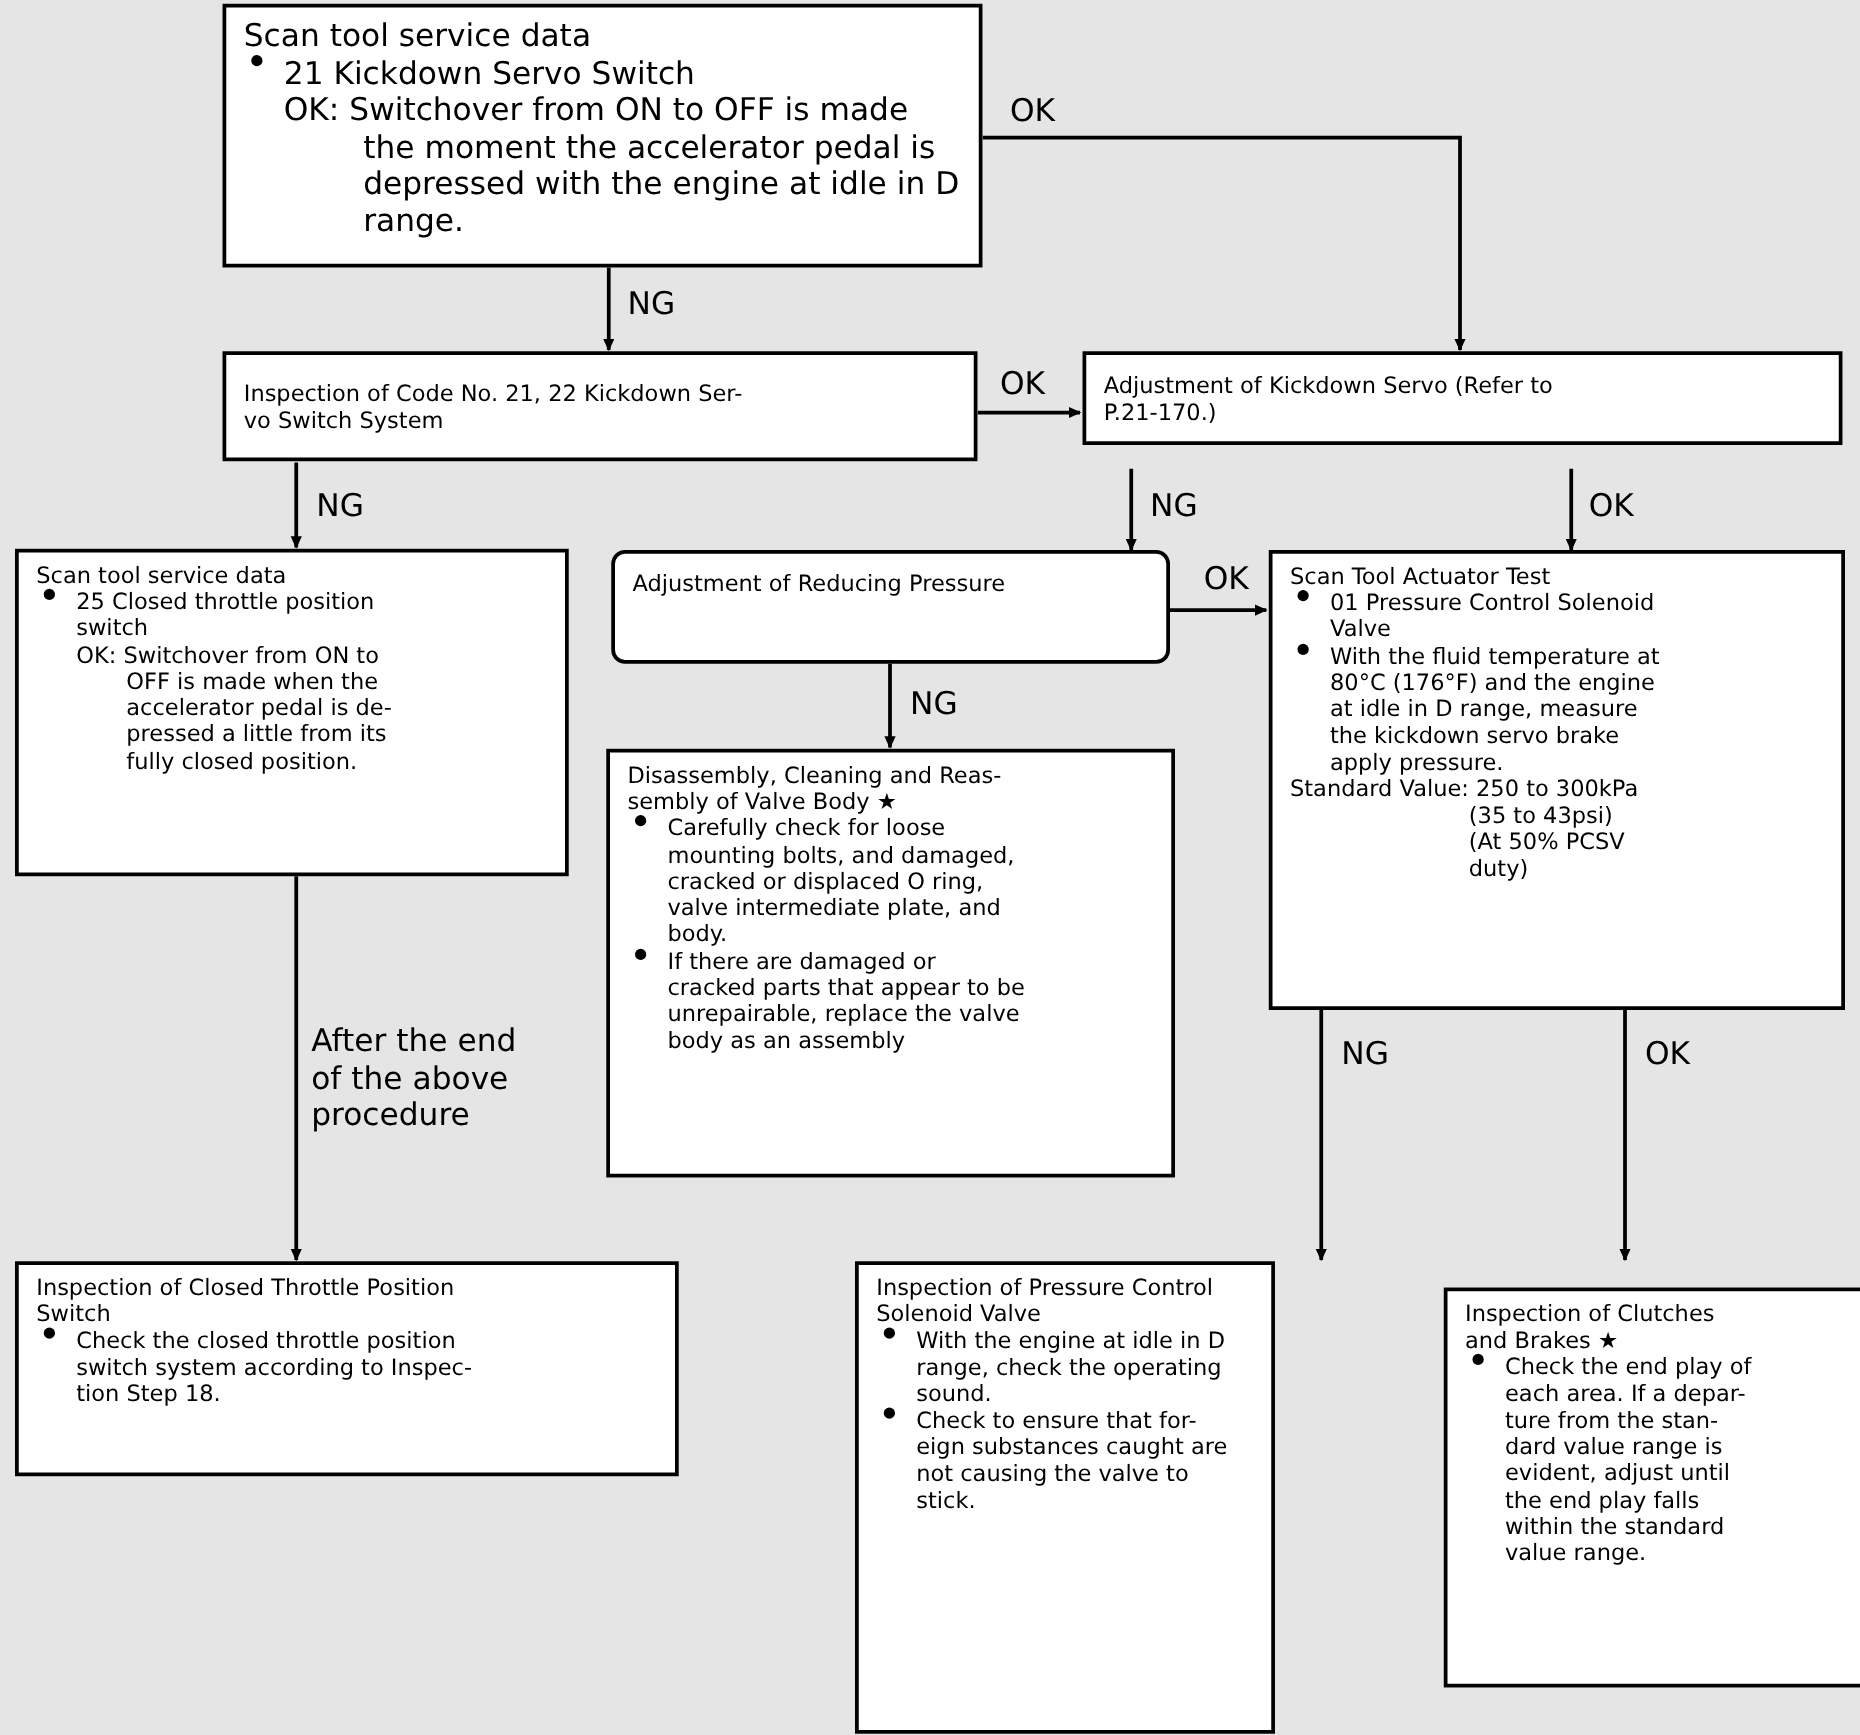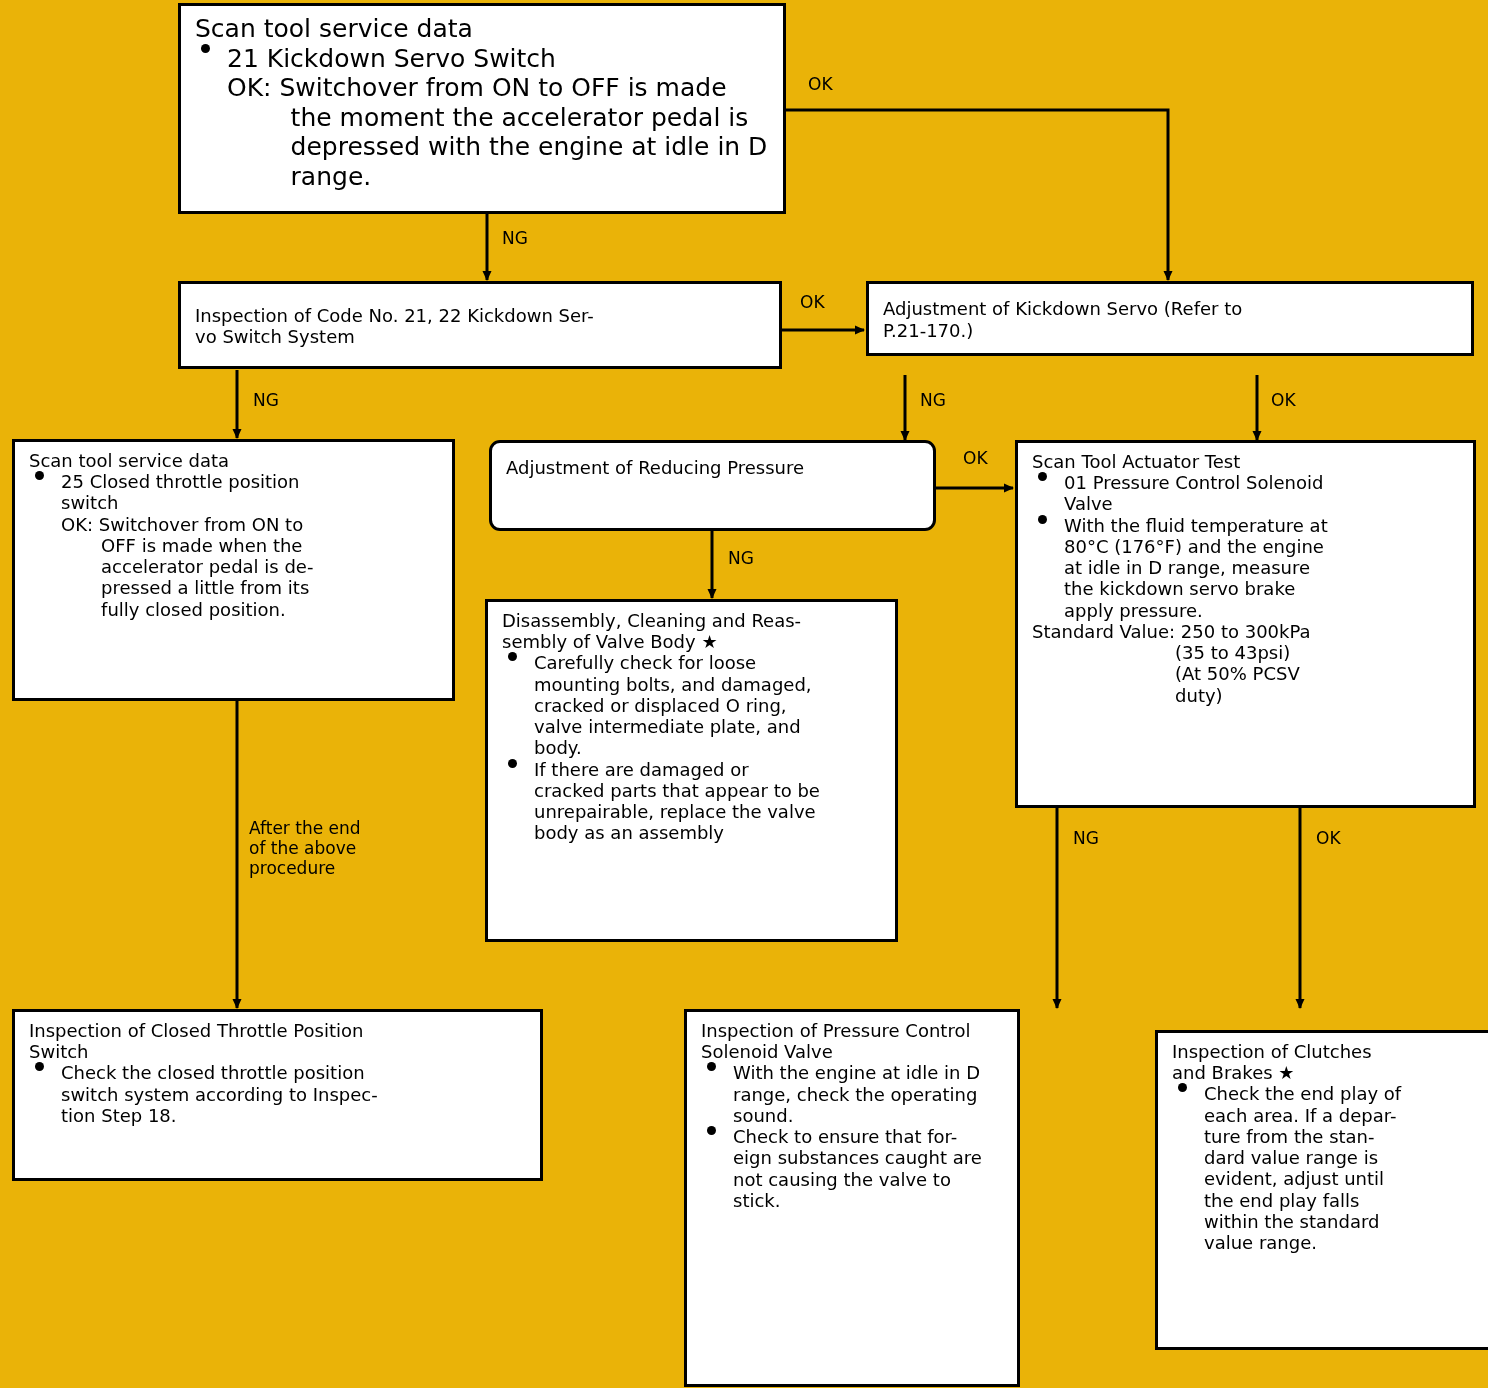--- a/index.html
+++ b/index.html
@@ -4,21 +4,21 @@
 <style>
   html, body {
     margin: 0;
     padding: 0;
     background: #ffffff;
   }
   #page {
     position: relative;
     width: 1488px;
     height: 1388px;
-    background: #eab308;
+    background: #e5e5e5;
     font-family: "DejaVu Sans", sans-serif;
     color: #000000;
     overflow: hidden;
   }
   svg.connectors {
     position: absolute;
     left: 0;
     top: 0;
     width: 1488px;
     height: 1388px;
@@ -59,21 +59,21 @@
     line-height: 0;
     font-size: 0;
   }
   .node .sub {
     white-space: pre-wrap;
     margin: 0;
     padding-left: 32px;
   }
   .edge-label {
     position: absolute;
-    font-size: 17px;
+    font-size: 25px;
     font-family: "DejaVu Sans", sans-serif;
     color: #000000;
     white-space: pre-wrap;
     line-height: 1.18;
   }
 </style>
 </head>
 <body>
 
 <div id="page">
@@ -158,21 +158,21 @@
 at idle in D range, measure
 the kickdown servo brake
 apply pressure.</span></li>
     </ul>
     <p class="sub" style="padding-left:0;">Standard Value: 250 to 300kPa
                          (35 to 43psi)
                          (At 50% PCSV
                          duty)</p>
   </div>
 
-  <div class="node" style="left:485px; top:599px; width:413px; height:343px;">
+  <div class="node" style="left:485px; top:599px; width:455px; height:343px;">
     <p class="title">Disassembly, Cleaning and Reas-
 sembly of Valve Body ★</p>
     <ul>
       <li><span class="bullet"></span><span>Carefully check for loose
 mounting bolts, and damaged,
 cracked or displaced O ring,
 valve intermediate plate, and
 body.</span></li>
       <li><span class="bullet"></span><span>If there are damaged or
 cracked parts that appear to be

